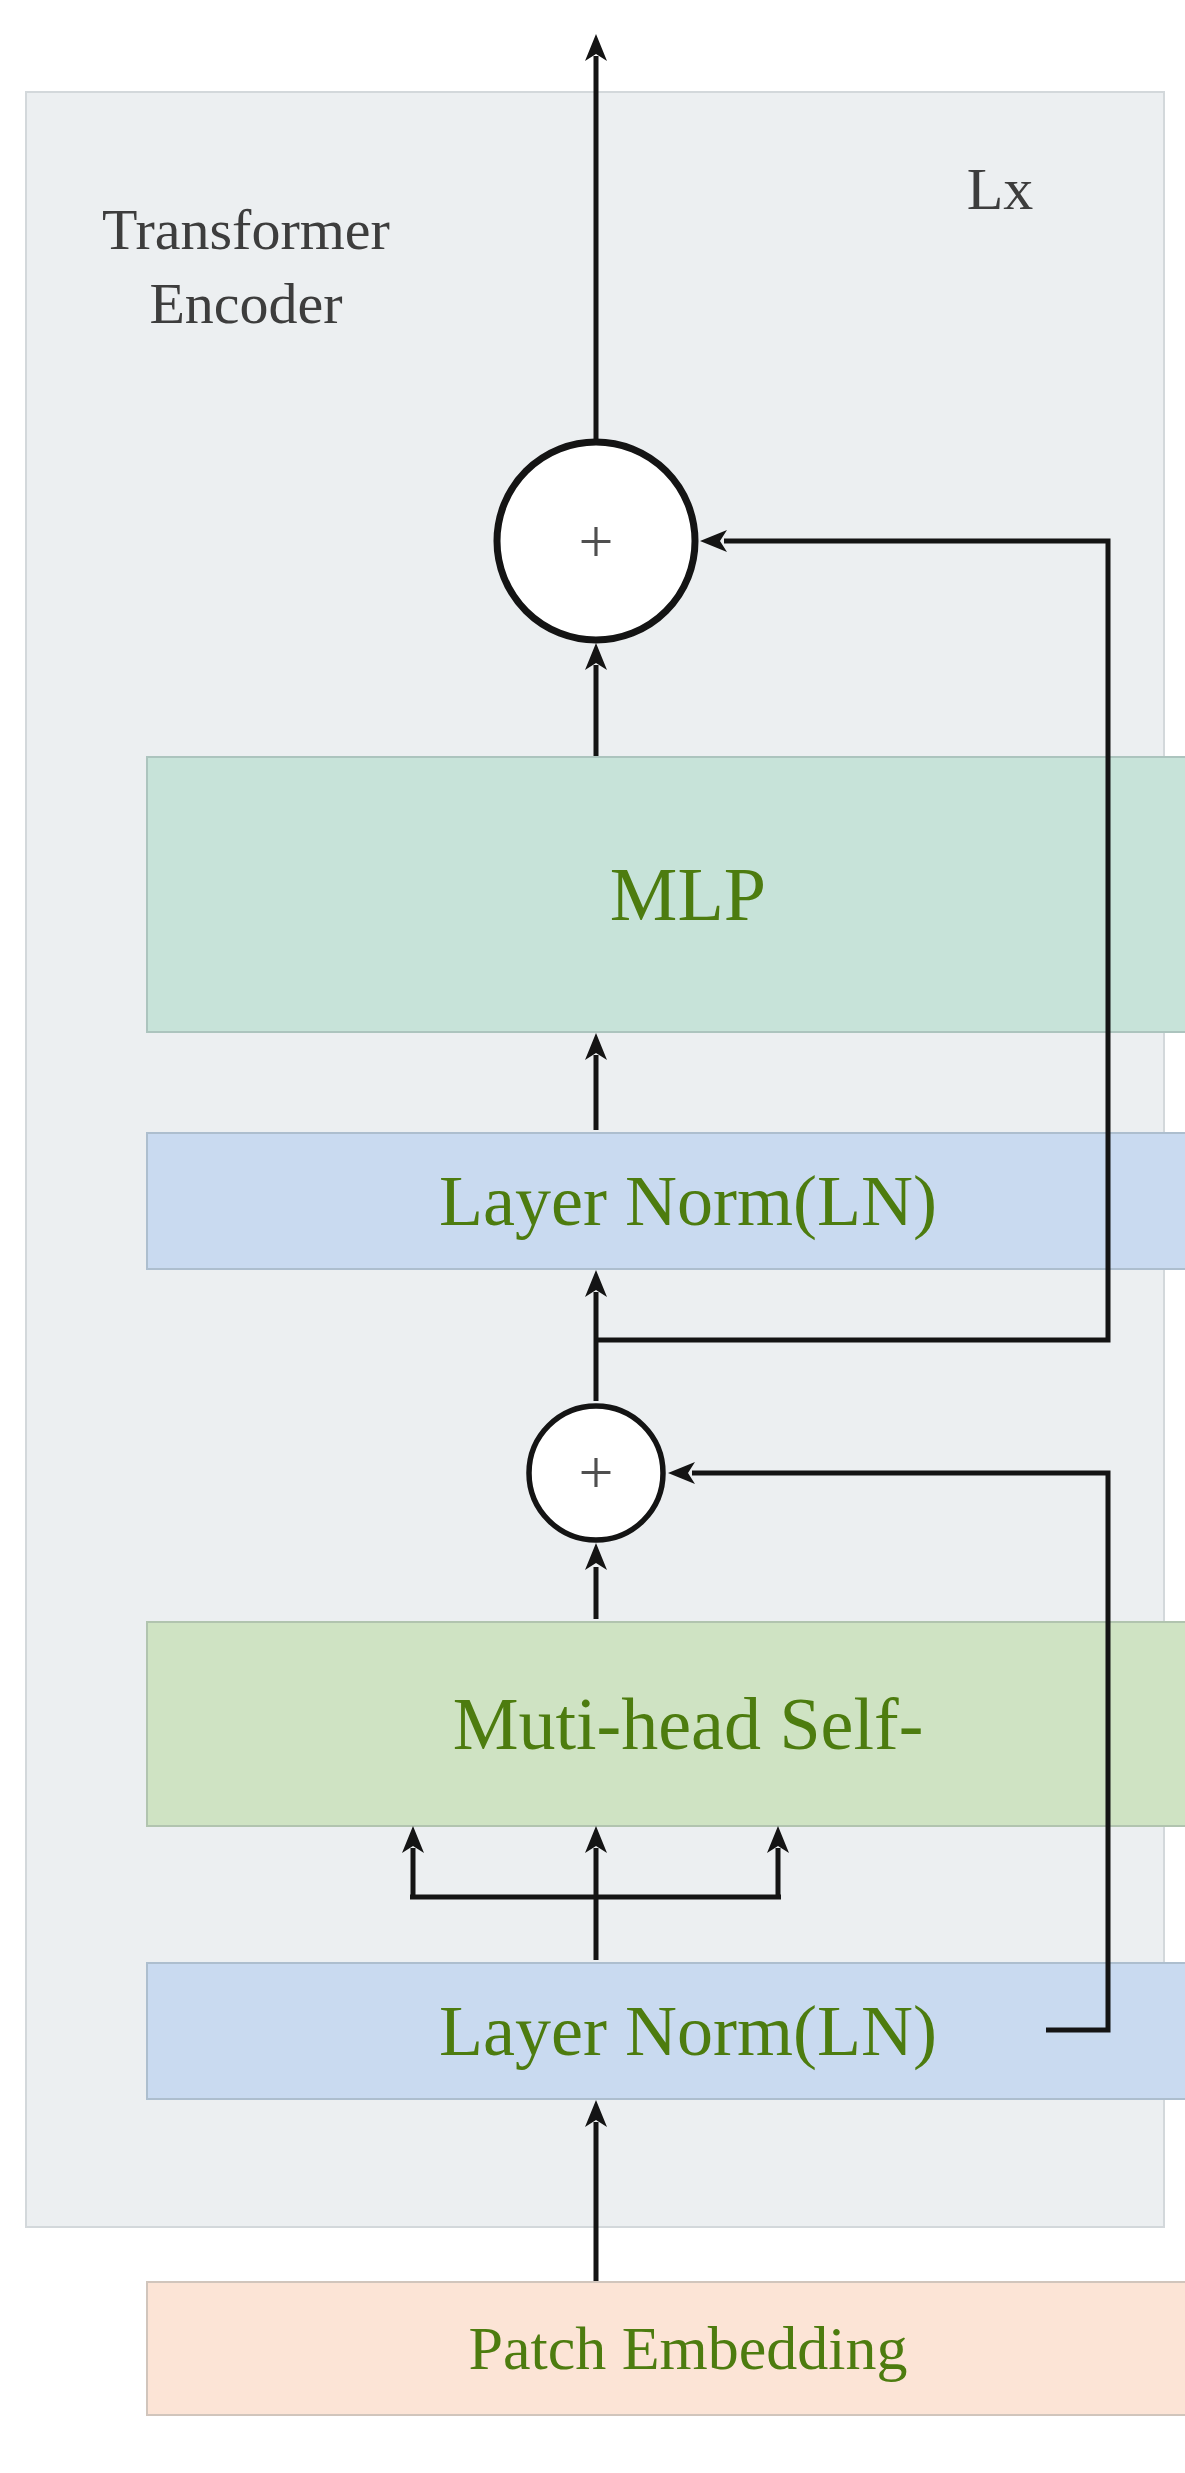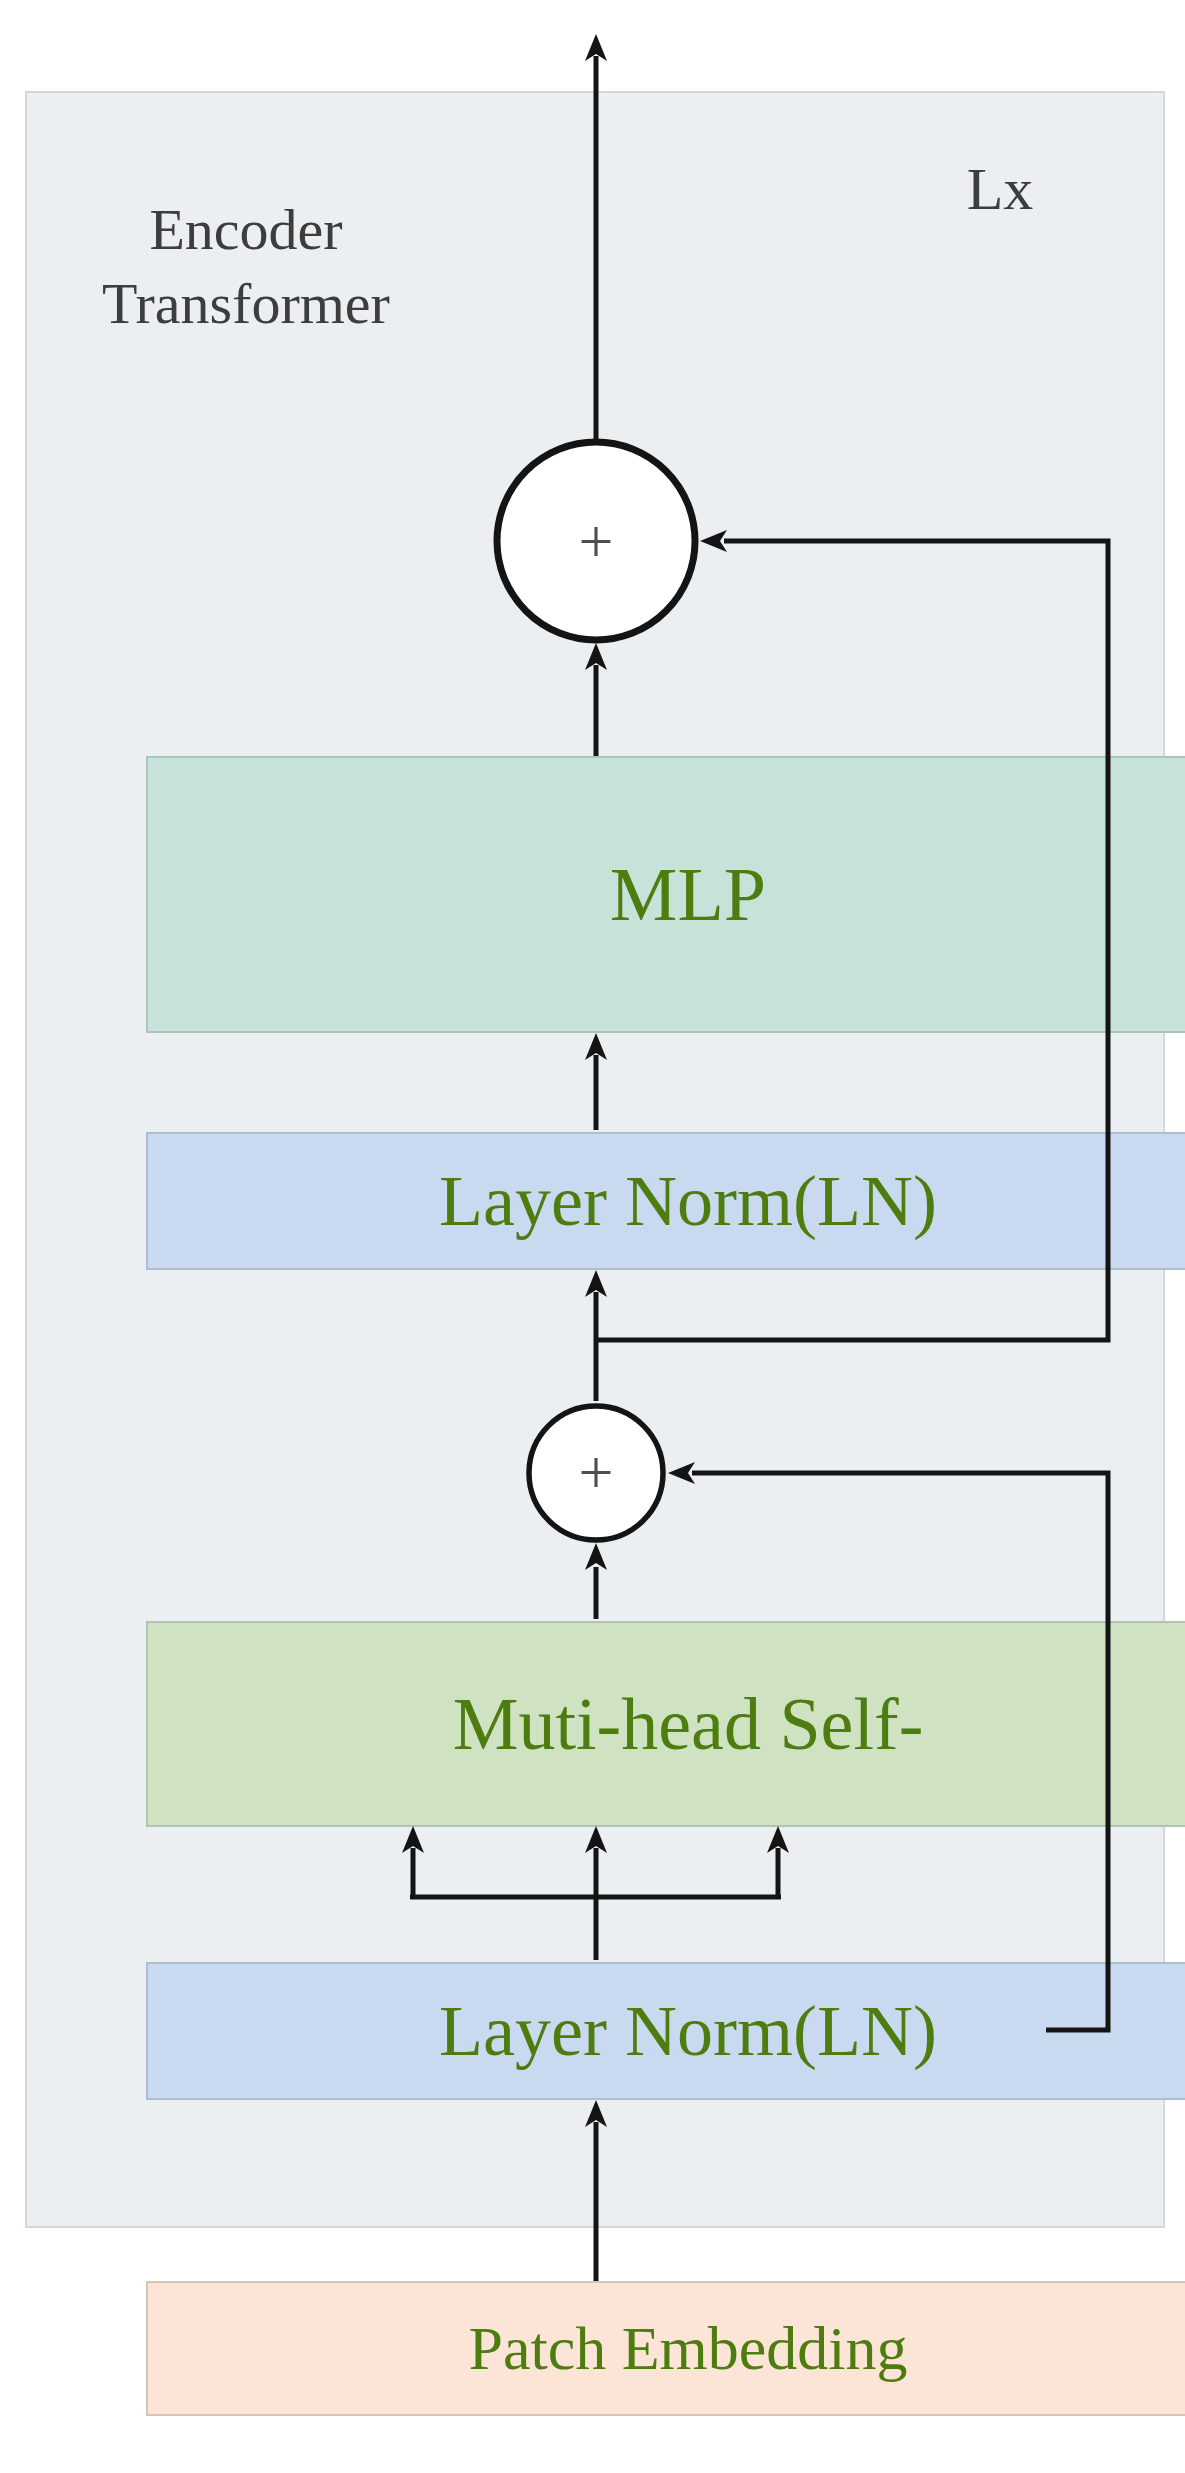--- a/index.html
+++ b/index.html
@@ -65,22 +65,22 @@
   }
 </style>
 </head>
 <body>
 
 <div class="stage">
 
   <div class="encoder-container" style="background-color: rgb(236, 239, 241);"></div>
 
   <div class="title-label">
+    <div>Transformer</div>
     <div>Encoder</div>
-    <div>Transformer</div>
   </div>
 
   <div class="repeat-label">Lx</div>
 
   <div class="block block-mlp" style="background-color: rgb(199, 227, 217);">
     <span>MLP</span>
   </div>
 
   <div class="block block-ln-top" style="background-color: rgb(201, 218, 240);">
     <span>Layer Norm(LN)</span>

